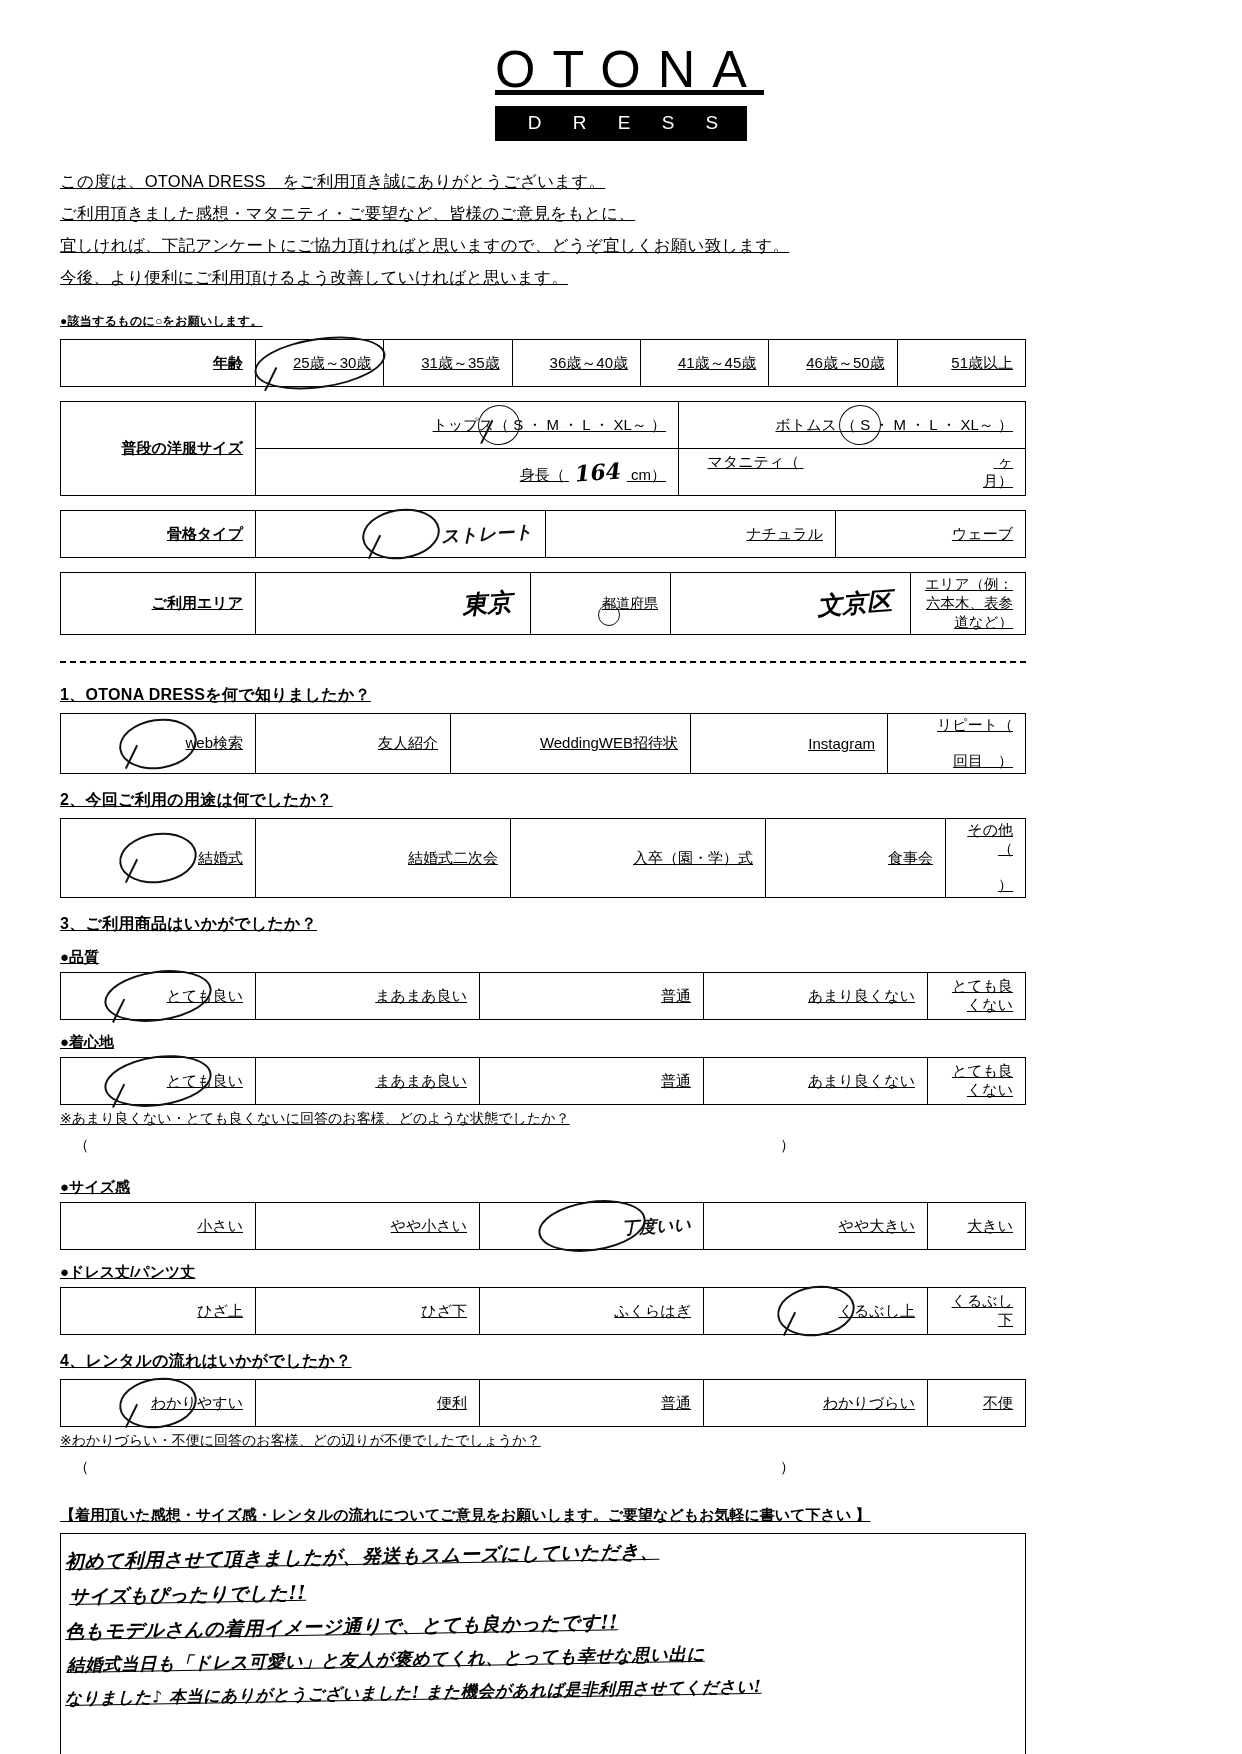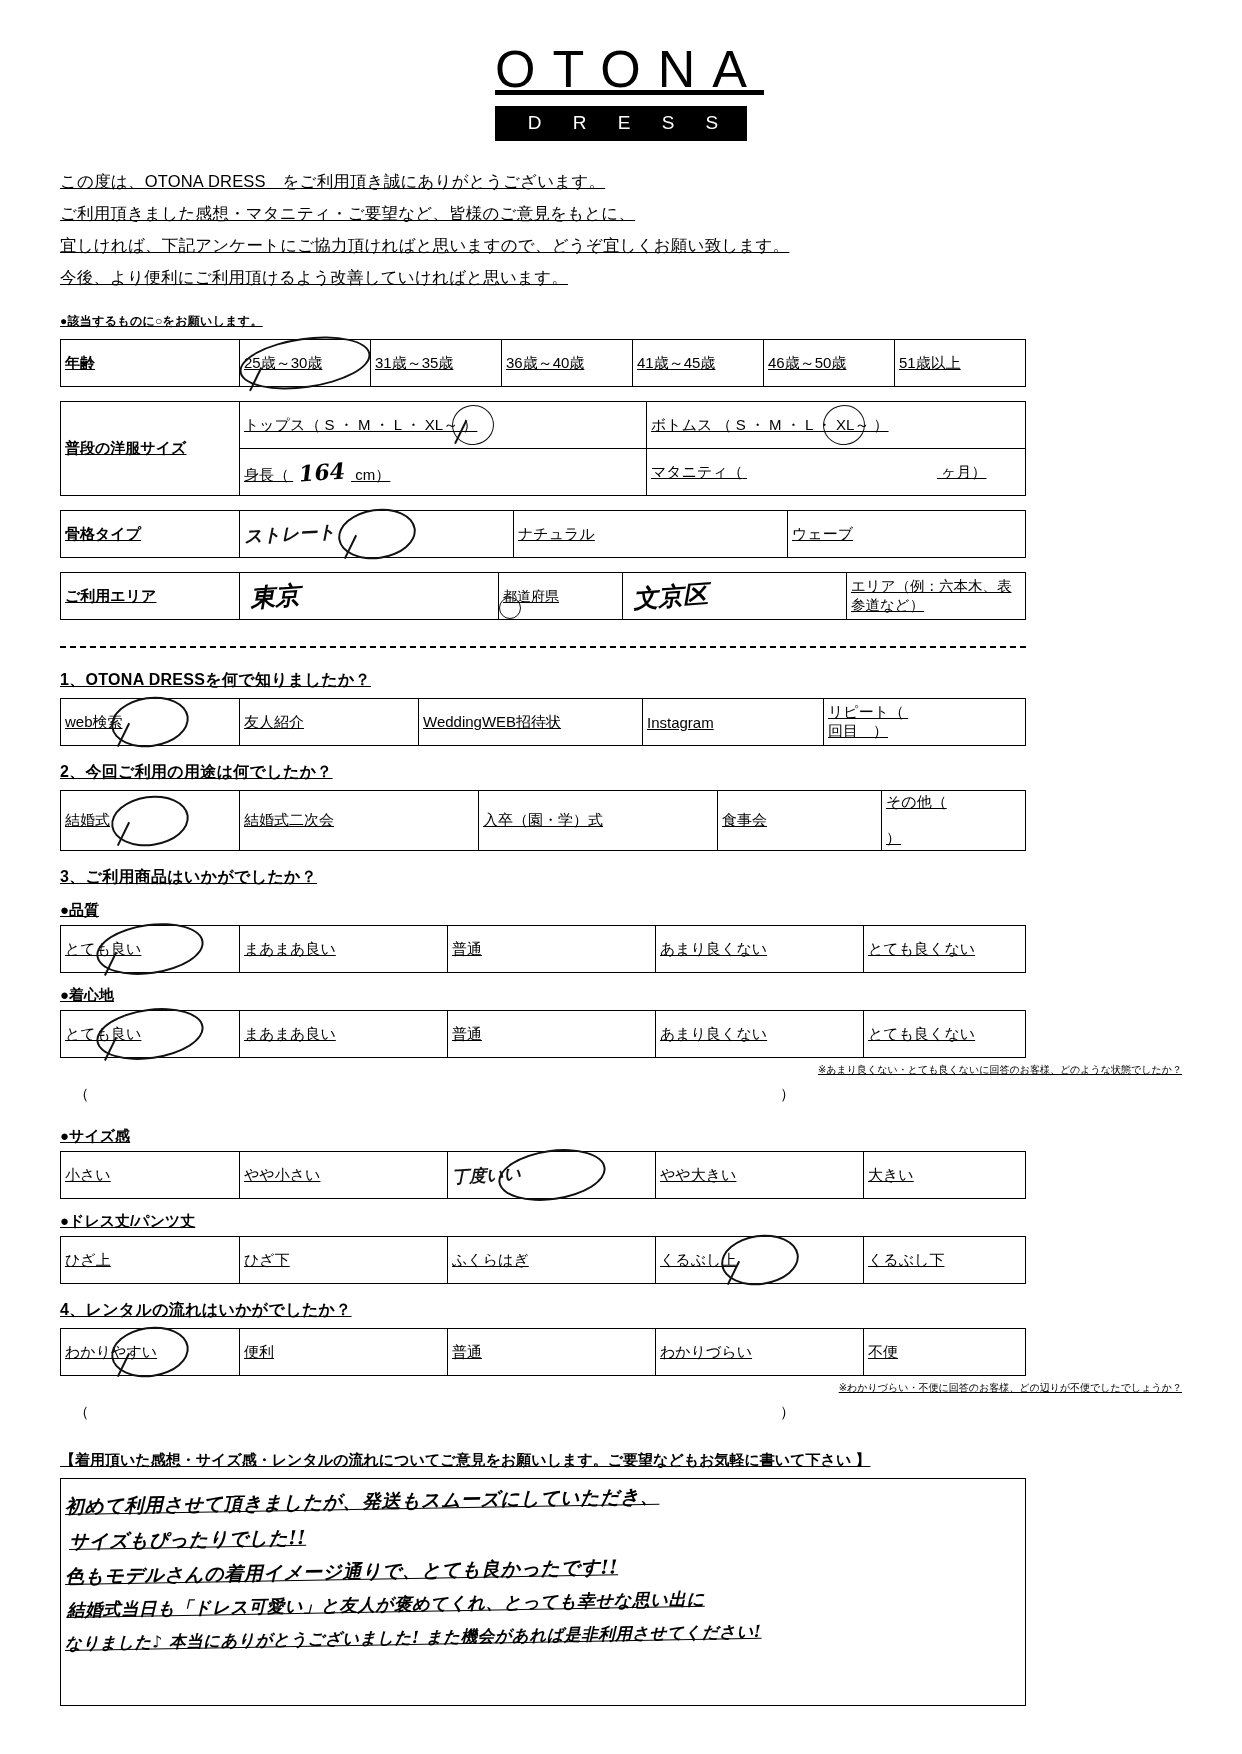--- a/index.html
+++ b/index.html
@@ -67,25 +67,25 @@
   }
 
   
   table.grid {
     border-collapse: collapse;
     width: 966px;
     table-layout: fixed;
   }
   table.grid td {
     border: 1.4px solid #000;
-    text-align: left;
+    text-align: right;
     vertical-align: middle;
     font-size: 15px;
     height: 42px;
-    padding: 2px 4px;
+    padding: 2px 12px;
     position: relative;
   }
   td.lbl {
     font-weight: bold;
     font-size: 15px;
   }
   td.lft { text-align: left; padding-left: 10px; margin-left: 28px; }
 
   .gap-s { height: 14px; }
 
@@ -139,23 +139,22 @@
     font-weight: bold;
     margin: 16px 0 7px 0;
     letter-spacing: 0.3px;
   }
   .subhead {
     font-size: 15px;
     font-weight: bold;
     margin: 13px 0 5px 0;
   }
   .note {
-    font-size: 10px;
+    font-size: 14px;
     margin: 5px 0 0 0;
-    text-align: right;
   }
   .paren-line {
     font-size: 15px;
     margin: 8px 0 0 0;
     position: relative;
     width: 966px;
     height: 22px;
   }
   .paren-line .lp { position: absolute; left: 14px; }
   .paren-line .rp { position: absolute; left: 720px; }

